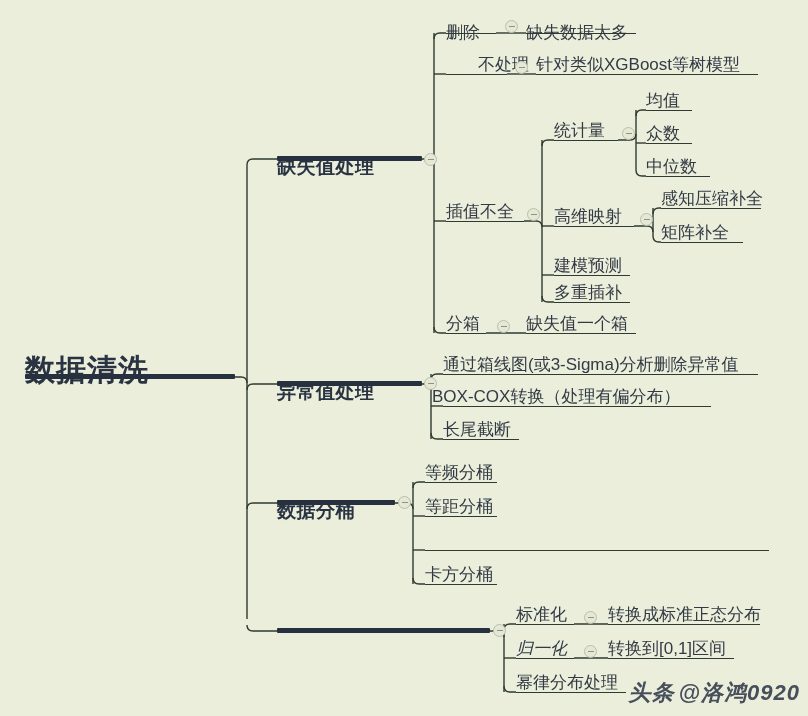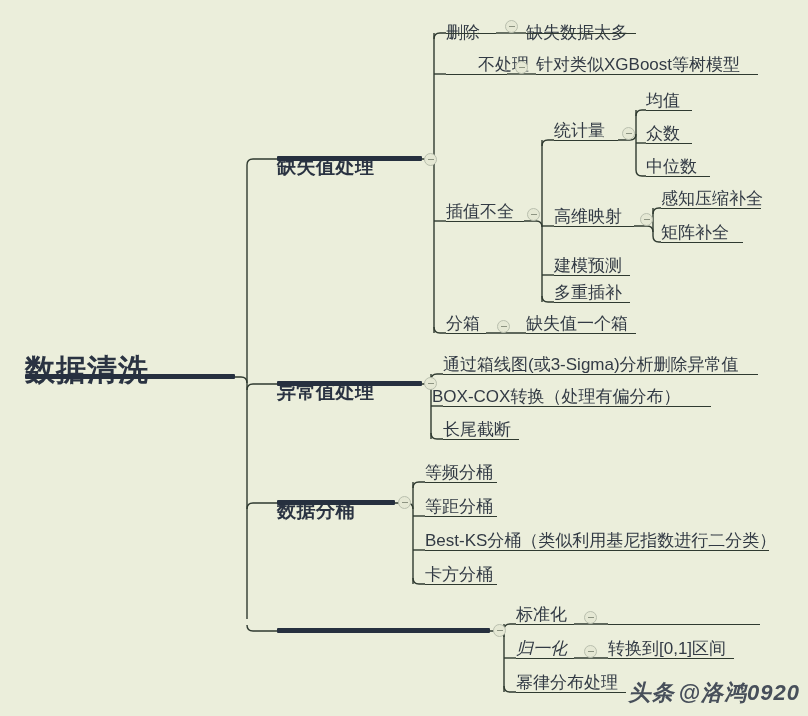--- a/index.html
+++ b/index.html
@@ -291,37 +291,37 @@
   <div class="toggle" style="left:398px; top:496px;"></div>
 
   <div class="node lvl2" style="left:425px; top:464px;">
     <span class="label">等频分桶</span>
   </div>
   <div class="bar thin" style="left:425px; top:482px; width:72px;"></div>
   <div class="node lvl2" style="left:425px; top:498px;">
     <span class="label">等距分桶</span>
   </div>
   <div class="bar thin" style="left:425px; top:516px; width:72px;"></div>
-  <div class="node lvl2" style="left:425px; top:532px;">
-    <span class="label">Best-KS分桶（类似利用基尼指数进行二分类）</span>
-  </div>
   <div class="bar thin" style="left:425px; top:550px; width:344px;"></div>
   <div class="node lvl2" style="left:425px; top:566px;">
     <span class="label">卡方分桶</span>
   </div>
   <div class="bar thin" style="left:425px; top:584px; width:72px;"></div>
 
   <div class="bar thick" style="left:277px; top:628px; width:213px;"></div>
   <div class="toggle" style="left:493px; top:624px;"></div>
 
   <div class="node lvl2" style="left:516px; top:606px;">
     <span class="label">标准化</span>
   </div>
   <div class="bar thin" style="left:516px; top:624px; width:58px;"></div>
   <div class="toggle" style="left:584px; top:611px;"></div>
+  <div class="node lvl3" style="left:608px; top:606px;">
+    <span class="label">转换成标准正态分布</span>
+  </div>
   <div class="bar thin" style="left:608px; top:624px; width:152px;"></div>
 
   <div class="node lvl2" style="left:516px; top:640px;font-style:italic;">
     <span class="label">归一化</span>
   </div>
   <div class="bar thin" style="left:516px; top:658px; width:58px;"></div>
   <div class="toggle" style="left:584px; top:645px;"></div>
   <div class="node lvl3" style="left:608px; top:640px;">
     <span class="label">转换到[0,1]区间</span>
   </div>

